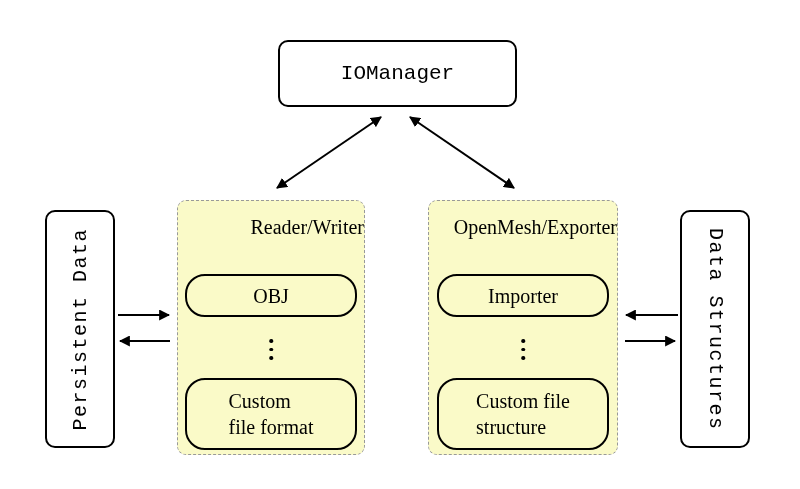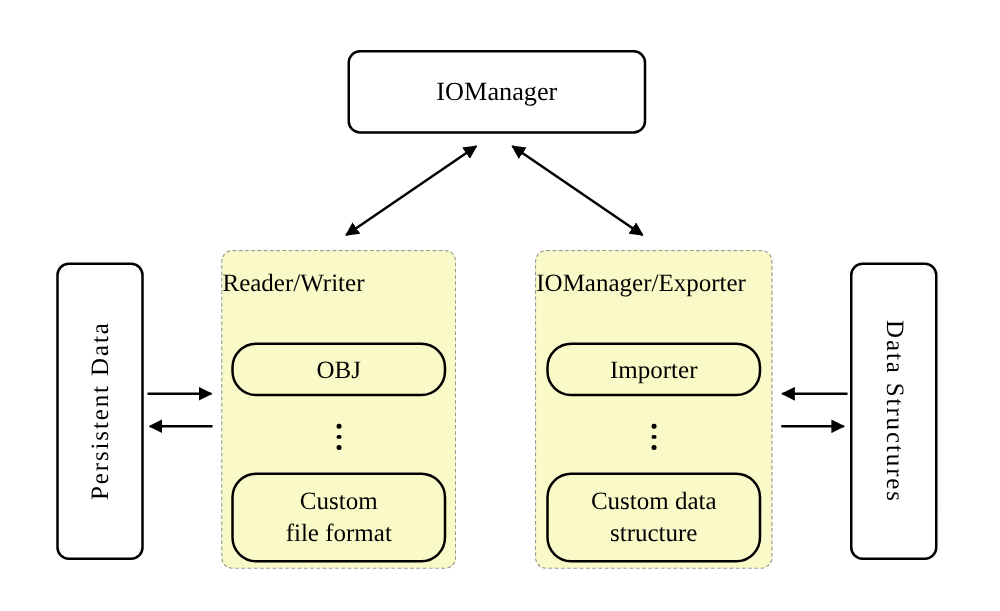--- a/index.html
+++ b/index.html
@@ -24,20 +24,21 @@
     position:absolute; left:0; top:0; width:800px; height:489px;
     pointer-events:none;
   }
   .node{
     position:absolute;
     border:2.5px solid var(--node-border);
     border-radius:10px;
     background:var(--background);
     display:flex; align-items:center; justify-content:center;
     font-size:21px;
+    font-family:Liberation Mono, monospace;
   }
   .node-iomanager{ left:278px; top:40px; width:239px; height:67px; }
   .side-node{ display:flex; align-items:center; justify-content:center; }
   .node-persistent{ left:45px; top:210px; width:70px; height:238px; }
   .node-datastruct{ left:680px; top:210px; width:70px; height:238px; }
   .vert-text{
     display:inline-block;
     writing-mode:vertical-rl;
     font-size:20px;
     letter-spacing:1.5px;
@@ -48,31 +49,31 @@
     position:absolute;
     top:200px; height:255px;
     background:var(--panel-fill);
     border:1.5px dashed var(--panel-border);
     border-radius:9px;
   }
   .panel-left{ left:177px; width:188px; }
   .panel-right{ left:428px; width:190px; }
   .panel-title{
     position:absolute; top:15px; left:0; width:100%;
-    text-align:left; font-size:20px;
+    text-align:right; font-size:20px;
     white-space:nowrap;
   }
   .inner-box{
     position:absolute; left:50%; transform:translateX(-50%);
     width:172px;
     border:2.5px solid var(--node-border);
     border-radius:20px;
     background:var(--panel-fill);
     display:flex; align-items:center; justify-content:center;
-    text-align:center;
+    text-align:left;
     font-size:20px;
     line-height:26px;
     white-space:pre-line;
   }
   .inner-top{ top:73px; height:43px; }
   .inner-bottom{ top:177px; height:72px; }
   .vdots{
     position:absolute; left:50%; transform:translateX(-50%);
     top:138px;
     display:flex; flex-direction:column; align-items:center; gap:5px;
@@ -121,24 +122,24 @@
     <div class="vdots">
       <span></span>
         <span></span>
         <span></span>
     </div>
     <div class="inner-box inner-bottom">Custom
 file format</div>
   </div>
 
   <div class="panel panel-right">
-    <div class="panel-title">IOManager/Exporter</div>
+    <div class="panel-title">OpenMesh/Exporter</div>
     <div class="inner-box inner-top">Importer</div>
     <div class="vdots">
       <span></span>
         <span></span>
         <span></span>
     </div>
-    <div class="inner-box inner-bottom">Custom data
+    <div class="inner-box inner-bottom">Custom file
 structure</div>
   </div>
 
 </div>
 
 </body></html>

